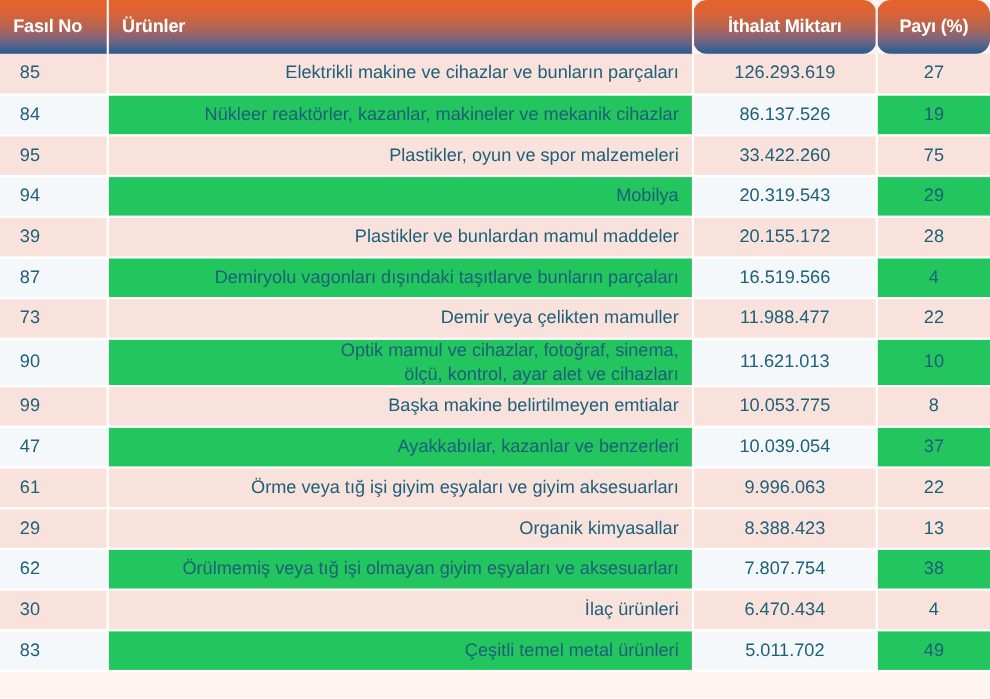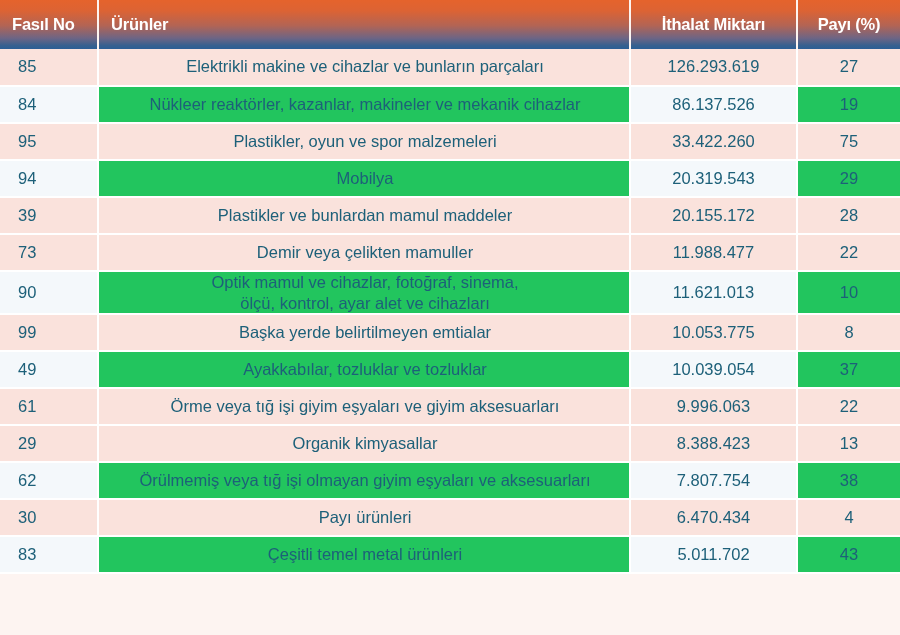--- a/index.html
+++ b/index.html
@@ -37,21 +37,21 @@
     font-weight: bold;
     letter-spacing: -0.2px;
     padding: 15px 12px;
     height: 32px;
     vertical-align: middle;
     border-right: 2px solid #fdf4f1;
     text-align: left;
     white-space: nowrap;
   }
   thead th.th-last { border-right: none; }
-  thead th.num { text-align: center; }
+  thead th.num { text-align: center; border-radius: 13px; }
 
   
   tbody tr.data-row { height: 37px; margin-left: 15px; }
   tbody tr.row-odd  td { background: #fae2dc; }
   tbody tr.row-even td { background: #22c55e; }
   tbody tr.row-even td.cell-code,
   tbody tr.row-even td.cell-amount { background: #f4f8fb; }
   tbody tr.row-odd td.cell-code,
   tbody tr.row-odd td.cell-amount { background: #fae2dc; }
 
@@ -60,21 +60,21 @@
     font-size: 16.5px;
     padding: 0 12px;
     vertical-align: middle;
     border-right: 2px solid #ffffff;
     border-bottom: 2px solid #ffffff;
     line-height: 1.18;
   }
   tbody td.cell-share { border-right: none; }
 
   td.cell-code    { text-align: left;  padding-left: 18px; }
-  td.cell-product { text-align: center;  padding-left: 14px; }
+  td.cell-product { text-align: right;  padding-left: 14px; }
   td.cell-amount  { text-align: center; }
   td.cell-share   { text-align: center; }
 
   tr.tall-row { height: 58px; }
   tr.tall-row td.cell-product { line-height: 1.25; }
   tr.tall-row td.cell-code,
   tr.tall-row td.cell-amount,
   tr.tall-row td.cell-share { vertical-align: middle; }
 
   .line2 { display: block; }
@@ -122,44 +122,50 @@
           <td class="cell-product">Mobilya</td>
           <td class="cell-amount">20.319.543</td>
           <td class="cell-share">29</td>
         </tr>
         <tr class="data-row row-odd">
           <td class="cell-code">39</td>
           <td class="cell-product">Plastikler ve bunlardan mamul maddeler</td>
           <td class="cell-amount">20.155.172</td>
           <td class="cell-share">28</td>
         </tr>
+        <tr class="data-row row-even">
+          <td class="cell-code">87</td>
+          <td class="cell-product">Demiryolu vagonları dışındaki taşıtlarve bunların parçaları</td>
+          <td class="cell-amount">16.519.566</td>
+          <td class="cell-share">4</td>
+        </tr>
         <tr class="data-row row-odd">
           <td class="cell-code">73</td>
           <td class="cell-product">Demir veya çelikten mamuller</td>
           <td class="cell-amount">11.988.477</td>
           <td class="cell-share">22</td>
         </tr>
         <tr class="data-row row-even tall-row">
           <td class="cell-code">90</td>
           <td class="cell-product">
             <span class="line2">Optik mamul ve cihazlar, fotoğraf, sinema,</span>
             <span class="line2">ölçü, kontrol, ayar alet ve cihazları</span>
           </td>
           <td class="cell-amount">11.621.013</td>
           <td class="cell-share">10</td>
         </tr>
         <tr class="data-row row-odd">
           <td class="cell-code">99</td>
-          <td class="cell-product">Başka yerde belirtilmeyen emtialar</td>
+          <td class="cell-product">Başka makine belirtilmeyen emtialar</td>
           <td class="cell-amount">10.053.775</td>
           <td class="cell-share">8</td>
         </tr>
         <tr class="data-row row-even">
-          <td class="cell-code">49</td>
-          <td class="cell-product">Ayakkabılar, tozluklar ve tozluklar</td>
+          <td class="cell-code">47</td>
+          <td class="cell-product">Ayakkabılar, kazanlar ve benzerleri</td>
           <td class="cell-amount">10.039.054</td>
           <td class="cell-share">37</td>
         </tr>
         <tr class="data-row row-odd">
           <td class="cell-code">61</td>
           <td class="cell-product">Örme veya tığ işi giyim eşyaları ve giyim aksesuarları</td>
           <td class="cell-amount">9.996.063</td>
           <td class="cell-share">22</td>
         </tr>
         <tr class="data-row row-odd">
@@ -169,25 +175,25 @@
           <td class="cell-share">13</td>
         </tr>
         <tr class="data-row row-even">
           <td class="cell-code">62</td>
           <td class="cell-product">Örülmemiş veya tığ işi olmayan giyim eşyaları ve aksesuarları</td>
           <td class="cell-amount">7.807.754</td>
           <td class="cell-share">38</td>
         </tr>
         <tr class="data-row row-odd">
           <td class="cell-code">30</td>
-          <td class="cell-product">Payı ürünleri</td>
+          <td class="cell-product">İlaç ürünleri</td>
           <td class="cell-amount">6.470.434</td>
           <td class="cell-share">4</td>
         </tr>
         <tr class="data-row row-even">
           <td class="cell-code">83</td>
           <td class="cell-product">Çeşitli temel metal ürünleri</td>
           <td class="cell-amount">5.011.702</td>
-          <td class="cell-share">43</td>
+          <td class="cell-share">49</td>
         </tr>
       </tbody>
   </table>
 </div>
 
 </body></html>

